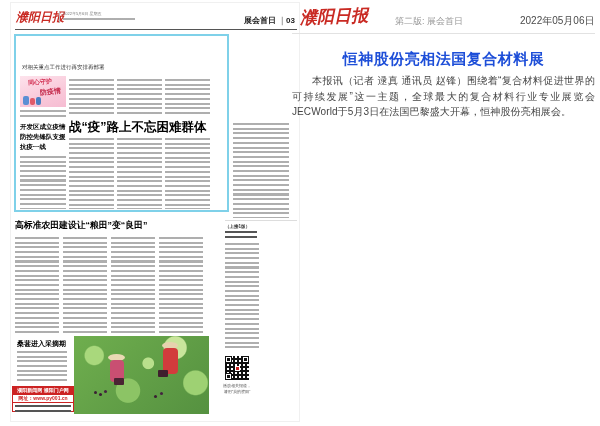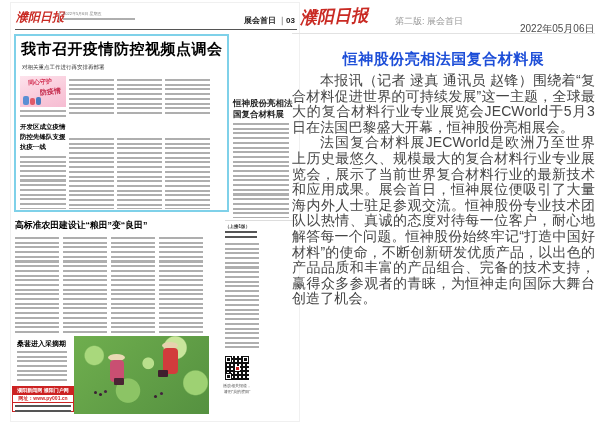--- a/index.html
+++ b/index.html
@@ -35,40 +35,39 @@
       linear-gradient(135deg,#6fae4e,#559140); }
 
   
   #right-pane { left:292px; top:0; width:303px; height:426px; }
   .rp-logo { color:#c92a23; font-family:"DejaVu Serif",serif; font-style:italic;
              font-weight:bold; font-size:17px; transform:rotate(-2deg); }
   .rp-edition { color:#999; font-size:9px; }
   .rp-date { color:#4a4a4a; font-size:10px; }
   .rp-rule { border-top:1px solid #e2e2e2; }
   .rp-title { color:#1d4ed8; font-size:15px; font-weight:bold; text-align:center; letter-spacing:.5px; }
-  .rp-body p { font-size:14px; line-height:15.6px; color:#454545; text-align:justify;
+  .rp-body p { font-size:10px; line-height:15.6px; color:#454545; text-align:justify;
                text-indent:2em; letter-spacing:.1px; }
 </style>
 </head>
 <body>
 
 <div id="left-page" class="abs">
 
   <div class="abs mast-logo" style="left:5px;top:6px;font-size:12px;">濮阳日报</div>
   <div class="abs" style="left:48px;top:8px;width:1px;height:12px;background:#bbb;"></div>
   <div class="abs" style="left:52px;top:8px;font-size:4px;color:#777;white-space:nowrap;">2022年5月6日 星期五</div>
   <div class="abs tx" style="left:52px;top:15px;width:72px;height:5px;"></div>
   <div class="abs" style="right:4px;top:12px;font-size:8px;font-weight:bold;color:#222;white-space:nowrap;">
     <span>展会首日</span>
     <span style="color:#888;">｜</span><span>03</span>
   </div>
   <div class="abs" style="left:4px;top:26px;width:282px;height:1px;background:#555;"></div>
 
   <div class="abs cyanbox" style="left:3px;top:31px;width:215px;height:178px;">
-    <div class="abs hl" style="left:5px;top:4px;font-size:15px;letter-spacing:.5px;">我市召开疫情防控视频点调会</div>
     <div class="abs" style="left:6px;top:28px;font-size:5.5px;color:#333;white-space:nowrap;">对相关重点工作进行再安排再部署</div>
 
     <div class="abs illus" style="left:4px;top:40px;width:46px;height:31px;">
       <div class="abs" style="left:8px;top:2px;font-size:6px;font-weight:bold;color:#d4385a;transform:rotate(-4deg);white-space:nowrap;">同心守护</div>
       <div class="abs" style="left:20px;top:11px;font-size:7px;font-weight:bold;color:#c22547;transform:rotate(-6deg);white-space:nowrap;">防疫情</div>
       <div class="abs" style="left:3px;top:20px;width:6px;height:9px;background:#5b8fd4;border-radius:2px;"></div>
       <div class="abs" style="left:10px;top:22px;width:5px;height:7px;background:#e05a6a;border-radius:2px;"></div>
       <div class="abs" style="left:16px;top:21px;width:5px;height:8px;background:#4a7ec2;border-radius:2px;"></div>
     </div>
 
@@ -77,20 +76,21 @@
     <div class="abs tx" style="left:149px;top:43px;width:45px;height:37px;"></div>
     <div class="abs tx" style="left:4px;top:74px;width:46px;height:9px;"></div>
 
     <div class="abs hl" style="left:4px;top:86px;font-size:6.5px;line-height:10px;">
       <div>开发区成立疫情</div>
       <div>防控先锋队支援</div>
       <div>抗疫一线</div>
     </div>
     <div class="abs tx" style="left:4px;top:120px;width:46px;height:53px;"></div>
 
+    <div class="abs hl" style="left:53px;top:83px;font-size:12.5px;">战“疫”路上不忘困难群体</div>
     <div class="abs tx" style="left:53px;top:102px;width:45px;height:71px;"></div>
     <div class="abs tx" style="left:101px;top:102px;width:45px;height:71px;"></div>
     <div class="abs tx" style="left:149px;top:102px;width:45px;height:71px;"></div>
   </div>
 
   <div class="abs hl" style="left:4px;top:216px;font-size:9px;transform:scaleX(.98);transform-origin:left;">高标准农田建设让“粮田”变“良田”</div>
   <div class="abs tx" style="left:4px;top:234px;width:44px;height:96px;"></div>
   <div class="abs tx" style="left:52px;top:234px;width:44px;height:96px;"></div>
   <div class="abs tx" style="left:100px;top:234px;width:44px;height:96px;"></div>
   <div class="abs tx" style="left:148px;top:234px;width:44px;height:96px;"></div>
@@ -107,24 +107,20 @@
   <div class="abs photo" style="left:63px;top:333px;width:135px;height:78px;">
     <div class="abs" style="left:34px;top:18px;width:17px;height:7px;background:#ead9b4;border-radius:50%;"></div>
     <div class="abs" style="left:36px;top:24px;width:14px;height:22px;background:#c94f72;border-radius:4px;"></div>
     <div class="abs" style="left:40px;top:42px;width:10px;height:7px;background:#4a2433;border-radius:1px;"></div>
     <div class="abs" style="left:88px;top:6px;width:16px;height:7px;background:#e6d3ae;border-radius:50%;"></div>
     <div class="abs" style="left:89px;top:12px;width:15px;height:26px;background:#d23c3c;border-radius:4px;"></div>
     <div class="abs" style="left:84px;top:34px;width:10px;height:7px;background:#3f1f2e;border-radius:1px;"></div>
     <div class="abs" style="left:20px;top:55px;width:3px;height:3px;background:#3a1f33;border-radius:50%;box-shadow:5px 2px 0 #3a1f33, 10px -1px 0 #442440, 60px 4px 0 #3a1f33, 66px 1px 0 #442440;"></div>
   </div>
 
-  <div class="abs hl" style="left:222px;top:95px;font-size:8.5px;line-height:10.5px;color:#222;">
-    <div>恒神股份亮相法</div>
-    <div>国复合材料展</div>
-  </div>
   <div class="abs tx" style="left:222px;top:120px;width:56px;height:95px;"></div>
 
   <div class="abs" style="left:214px;top:217px;width:72px;height:1px;background:#ddd;"></div>
 
   <div class="abs" style="left:214px;top:221px;font-size:4.5px;font-weight:bold;color:#333;white-space:nowrap;">（上接1版）</div>
   <div class="abs txd" style="left:214px;top:228px;width:32px;height:8px;"></div>
   <div class="abs tx" style="left:214px;top:240px;width:34px;height:108px;"></div>
 
   <div class="abs qr" style="left:214px;top:353px;width:24px;height:24px;">
     <div class="qrc" style="left:0;top:0;"></div>
@@ -134,22 +130,21 @@
   </div>
   <div class="abs" style="left:206px;top:380px;width:40px;text-align:center;font-size:4px;color:#555;line-height:5.5px;">
     <div>播放相关报道，</div>
     <div>请用“我的濮阳”</div>
   </div>
 </div>
 
 <div id="right-pane" class="abs">
   <div class="abs rp-logo" style="left:8px;top:5px;">濮阳日报</div>
   <div class="abs rp-edition" style="left:103px;top:15px;white-space:nowrap;">第二版: 展会首日</div>
-  <div class="abs rp-date" style="left:228px;top:22px;white-space:nowrap;">2022年05月06日</div>
+  <div class="abs rp-date" style="left:228px;top:14px;white-space:nowrap;">2022年05月06日</div>
   <div class="abs rp-rule" style="left:0;top:33px;width:303px;"></div>
 
   <div class="abs rp-title" style="left:0;top:50px;width:303px;">恒神股份亮相法国复合材料展</div>
 
   <div class="abs rp-body" style="left:0;top:73px;width:303px;">
     <p>本报讯（记者 逯真 通讯员 赵锋）围绕着“复合材料促进世界的可持续发展”这一主题，全球最大的复合材料行业专业展览会JECWorld于5月3日在法国巴黎盛大开幕，恒神股份亮相展会。</p>
-    <p>法国复合材料展JECWorld是欧洲乃至世界上历史最悠久、规模最大的复合材料行业专业展览会，展示了当前世界复合材料行业的最新技术和应用成果。展会首日，恒神展位便吸引了大量海内外人士驻足参观交流。恒神股份专业技术团队以热情、真诚的态度对待每一位客户，耐心地解答每一个问题。恒神股份始终牢记“打造中国好材料”的使命，不断创新研发优质产品，以出色的产品品质和丰富的产品组合、完备的技术支持，赢得众多参观者的青睐，为恒神走向国际大舞台创造了机会。</p>
   </div>
 </div>
 
 </body></html>

